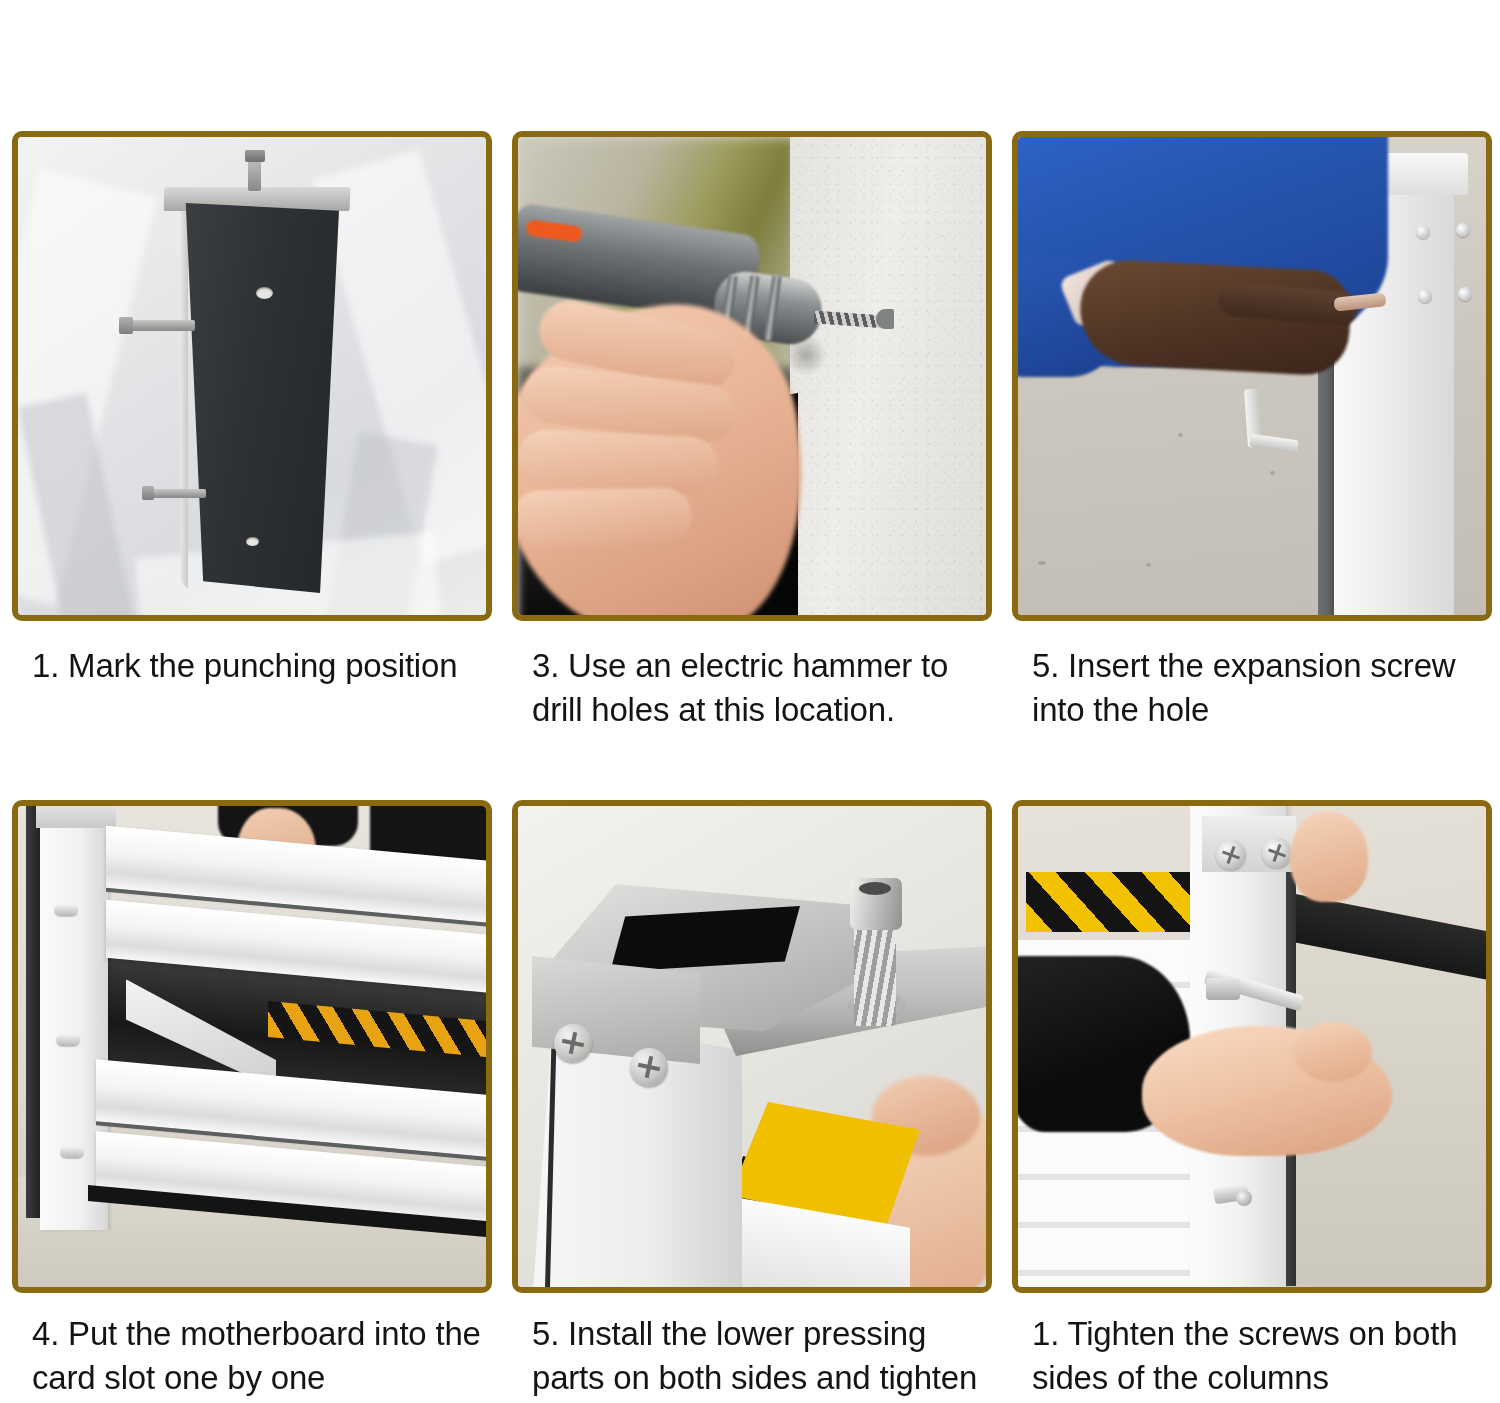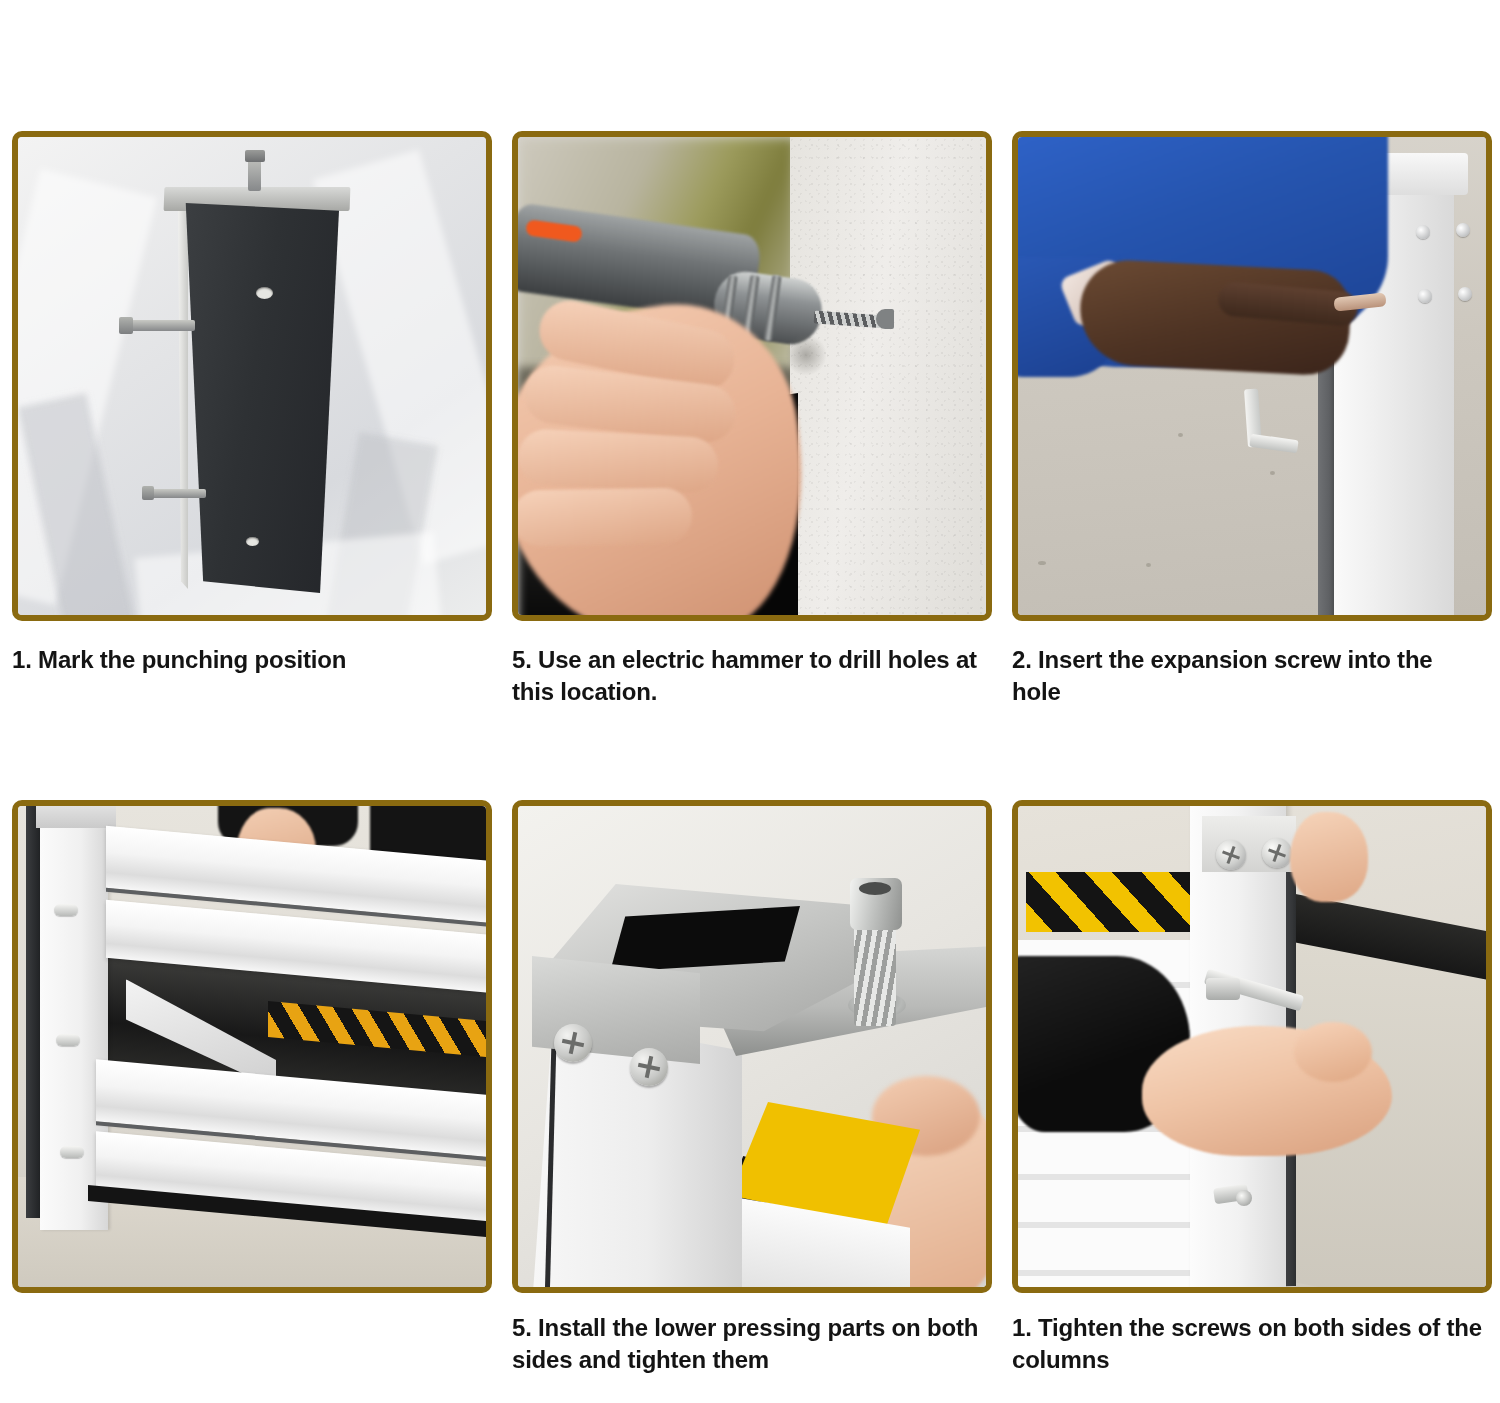--- a/index.html
+++ b/index.html
@@ -79,26 +79,27 @@
   .row2 .photo-frame { height: 493px; }
 
   .photo {
     position: absolute;
     inset: 0;
     overflow: hidden;
   }
 
   .caption {
     margin-top: 23px;
-    font-size: 24px;
+    font-size: 33px;
     line-height: 1.33;
     color: #141414;
     letter-spacing: -0.2px;
-    font-weight: 700;
+    font-weight: 400;
     max-width: 470px;
+    margin-left: 20px;
   }
   .row2 .caption { margin-top: 19px; }
 
   
   .p1 { background: linear-gradient(145deg,#f3f3f3 0%,#e3e4e6 40%,#d8dade 70%,#eceded 100%); }
   .p1 .cloth-fold {
     position: absolute;
     background: rgba(255,255,255,0.55);
     filter: blur(3px);
   }
@@ -651,21 +652,21 @@
           <div class="bit"></div>
           <div class="bit-tip"></div>
           <div class="dust"></div>
           <div class="hand"></div>
           <div class="finger fg1"></div>
           <div class="finger fg2"></div>
           <div class="finger fg3"></div>
           <div class="finger fg4"></div>
         </div>
       </div>
-      <div class="caption">5. Use an electric hammer to drill holes at this location.</div>
+      <div class="caption">3. Use an electric hammer to drill holes at this location.</div>
     </div>
 
     <div class="cell row1">
       <div class="photo-frame">
         <div class="photo p3">
           <div class="floor"></div>
           <div class="floor-speck s1"></div>
           <div class="floor-speck s2"></div>
           <div class="floor-speck s3"></div>
           <div class="floor-speck s4"></div>
@@ -680,21 +681,21 @@
           <div class="shirt"></div>
           <div class="shirt2"></div>
           <div class="cuff"></div>
           <div class="arm"></div>
           <div class="arm-fingers"></div>
           <div class="bolt3"></div>
           <div class="allen"></div>
           <div class="allen2"></div>
         </div>
       </div>
-      <div class="caption">2. Insert the expansion screw into the hole</div>
+      <div class="caption">5. Insert the expansion screw into the hole</div>
     </div>
 
     <div class="cell row2">
       <div class="photo-frame">
         <div class="photo p4">
           <div class="wallbg"></div>
           <div class="floor4"></div>
           <div class="sleeve4"></div>
           <div class="sleeve4b"></div>
           <div class="hand4"></div>
@@ -709,20 +710,21 @@
           <div class="board-line bl1"></div>
           <div class="board bd3"></div>
           <div class="board bd4"></div>
           <div class="board-line bl2"></div>
           <div class="darkfloorline"></div>
           <div class="pin pin1"></div>
           <div class="pin pin2"></div>
           <div class="pin pin3"></div>
         </div>
       </div>
+      <div class="caption">4. Put the motherboard into the card slot one by one</div>
     </div>
 
     <div class="cell row2">
       <div class="photo-frame">
         <div class="photo p5">
           <div class="bg5"></div>
           <div class="hand5"></div>
           <div class="hand5b"></div>
           <div class="blacktape"></div>
           <div class="yellow"></div>

